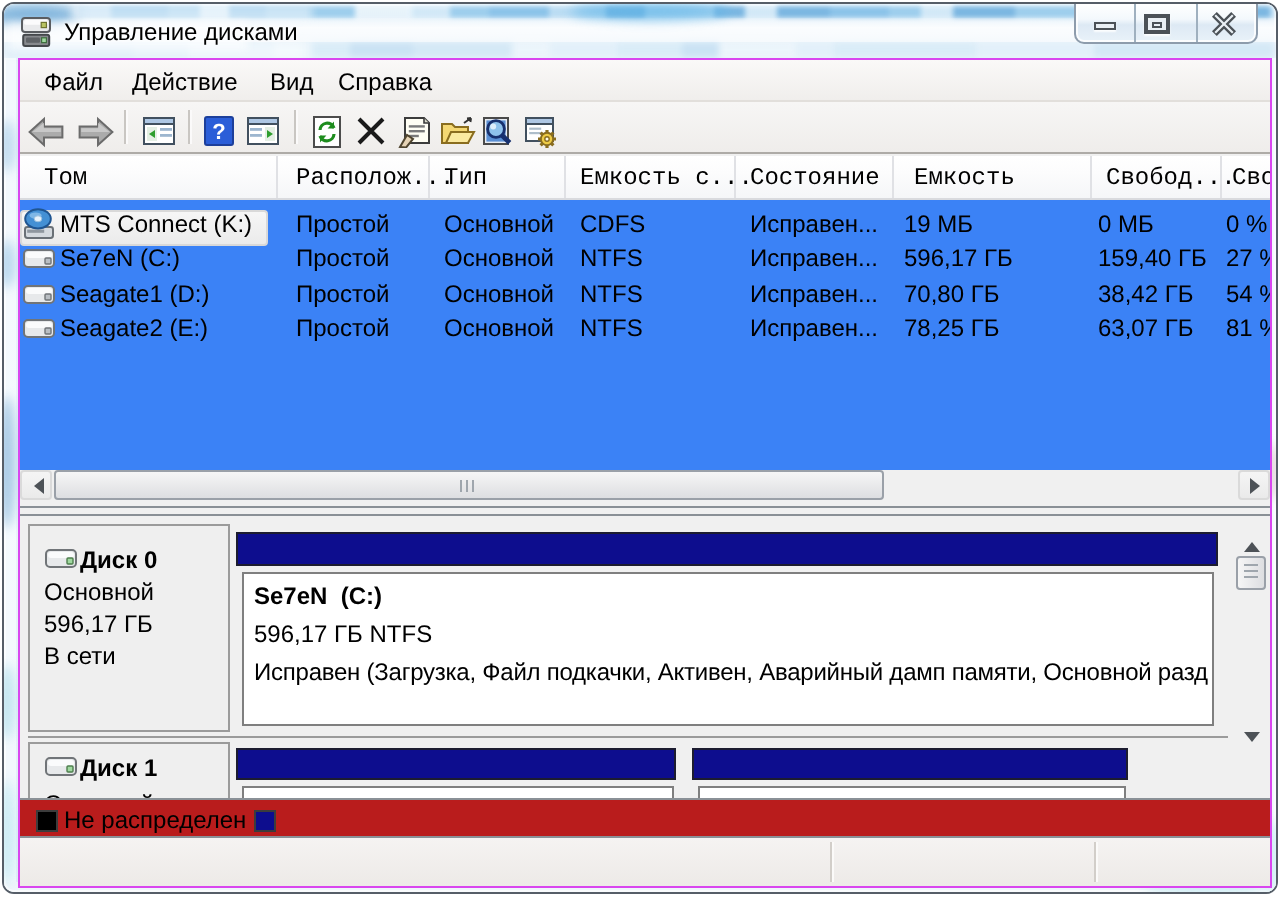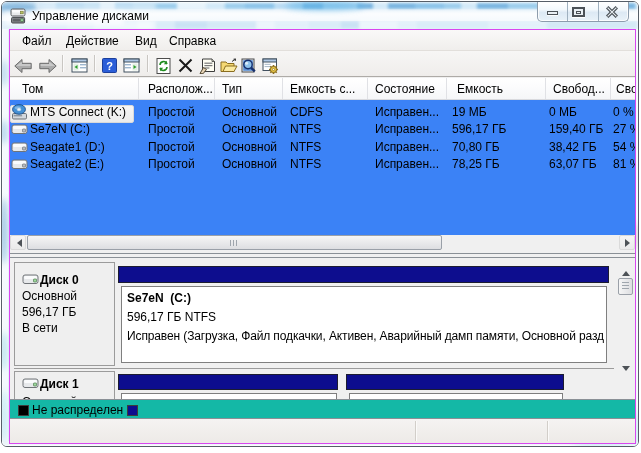--- a/index.html
+++ b/index.html
@@ -30,21 +30,21 @@
   #toolbar { position:absolute; left:0; top:21px; width:625px; height:25px;
     background:linear-gradient(180deg,#f7f6f5,#efedeb); border-bottom:1px solid #aeaba7; }
   .tsep { position:absolute; top:4px; width:1px; height:17px; background:#c9c6c2;
     box-shadow:1px 0 0 #fbfafa; }
   .ticon { position:absolute; top:7px; }
   
   #lvhead { position:absolute; left:0; top:48px; width:625px; height:21px; overflow:hidden;
     background:linear-gradient(180deg,#ffffff 0%,#fcfcfd 40%,#f5f6f8 100%);
     border-bottom:1px solid #d9dade; }
   .hsep { position:absolute; top:0; width:1px; height:21px; background:#e0e1e5; }
-  .hlbl { position:absolute; top:4px; font-size:12px; color:#000; }
+  .hlbl { position:absolute; top:4px; font-size:12px; color:#000;font-family:Liberation Mono, monospace; }
   #lvbody { position:absolute; left:0; top:70px; width:625px; height:135px; background:#3b82f6; overflow:hidden; }
   .row { position:absolute; left:0; width:625px; height:17px; line-height:17px; font-size:12px; }
   .cell { position:absolute; top:0; white-space:nowrap; }
   #rowhl { position:absolute; left:0px; top:1px; width:122px; height:16px;
     border:1px solid #d9d9d9; border-radius:2px;
     background:linear-gradient(180deg,#f6f6f6,#ebebeb); }
   
   #hscroll { position:absolute; left:0; top:205px; width:625px; height:16px; background:#f0f0f0; }
   .sbtn { position:absolute; top:0; width:16px; height:15px; border:0px;
     background:linear-gradient(180deg,#f5f5f5,#eaeaea); border:1px solid #dadada; border-radius:2px;
@@ -55,21 +55,21 @@
   .arr { position:absolute; width:0; height:0; }
   #lvline { position:absolute; left:0; top:223px; width:625px; height:1px; background:#8a9096; }
   
   #bpane { position:absolute; left:0; top:227px; width:625px; height:142px;
     border-top:1px solid #8a9096; background:#f0f0f0; overflow:hidden; }
   .diskbox { position:absolute; border:1px solid #9b9b9b; background:#efefef; }
   .navy { position:absolute; background:#0d0d8e; border:1px solid #1c1c30; box-sizing:border-box; }
   .wbox { position:absolute; border:1px solid #7f7f7f; background:#fff; overflow:hidden; }
   
   #legend { position:absolute; left:0; top:369px; width:625px; height:18px;
-    background:#14b8a6; border-top:1px solid #8a9096; border-bottom:1px solid #8a9096;
+    background:#b91c1c; border-top:1px solid #8a9096; border-bottom:1px solid #8a9096;
     box-sizing:content-box; }
   .lsq { position:absolute; top:5px; width:9px; height:9px; border:1px solid #3c3c3c; }
   
   #status { position:absolute; left:0; top:389px; width:625px; height:24px;
     background:linear-gradient(180deg,#f5f3f2,#edeae7); }
   .ssep { position:absolute; top:2px; width:1px; height:20px; background:#d2cec9;
     box-shadow:1px 0 0 #fbfaf9; }
   
   #vscroll { position:absolute; left:607px; top:6px; width:17px; height:114px; background:#f0f0f0; }
   #vthumb { position:absolute; left:1px; top:14px; width:15px; height:17px; box-sizing:border-box;

